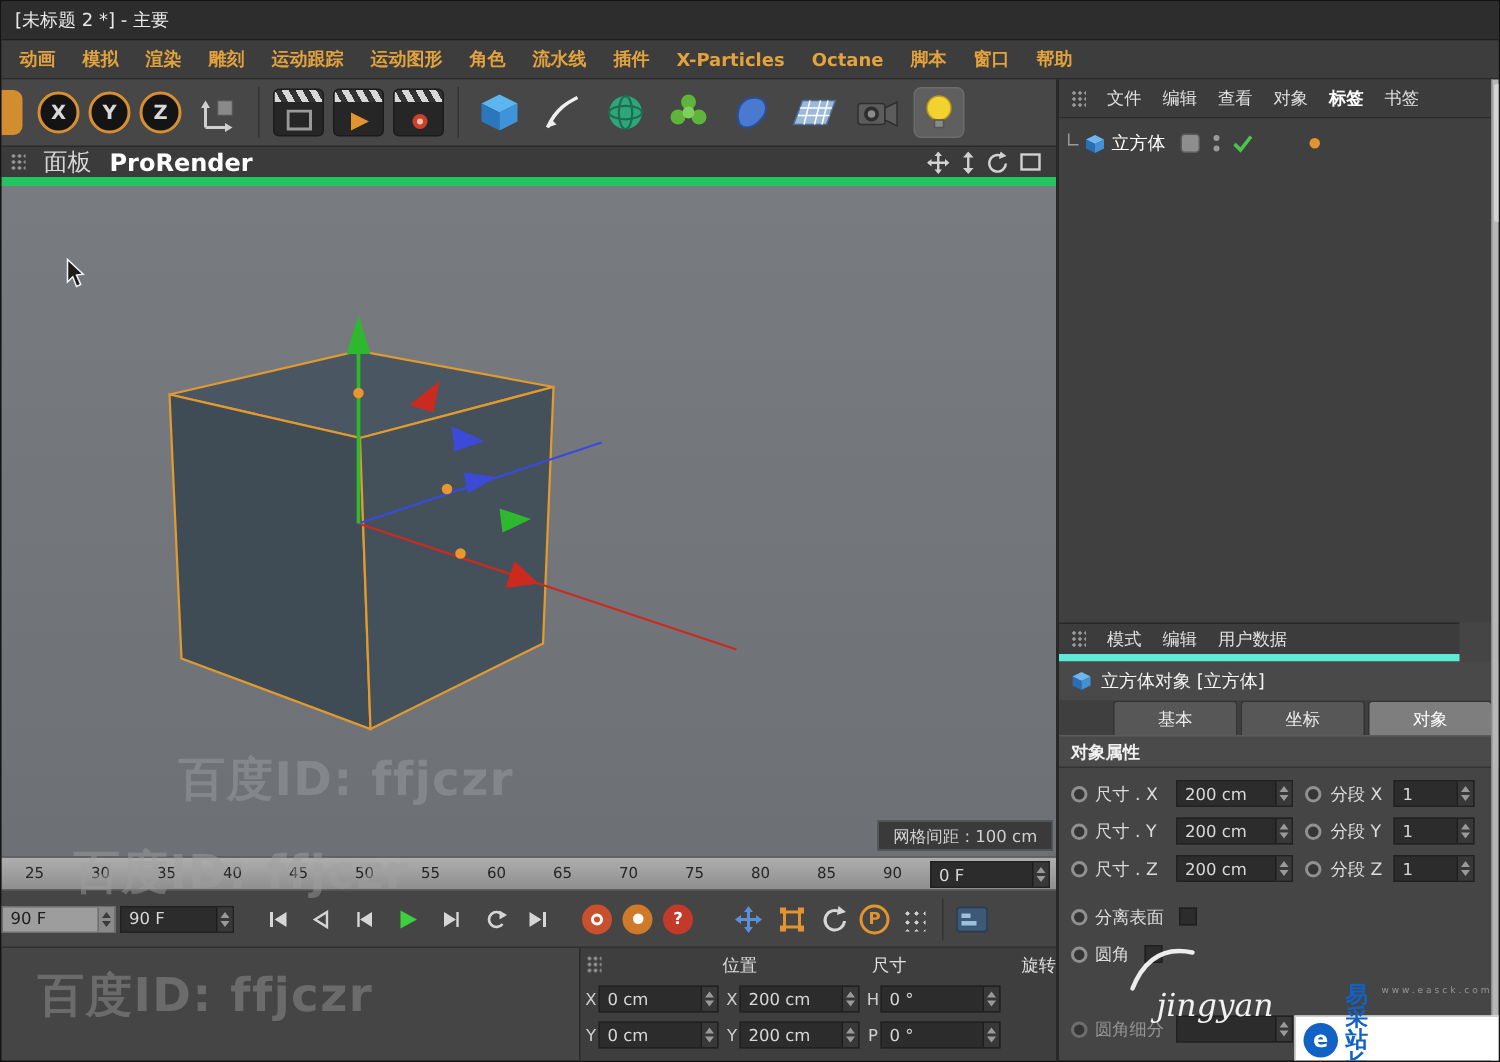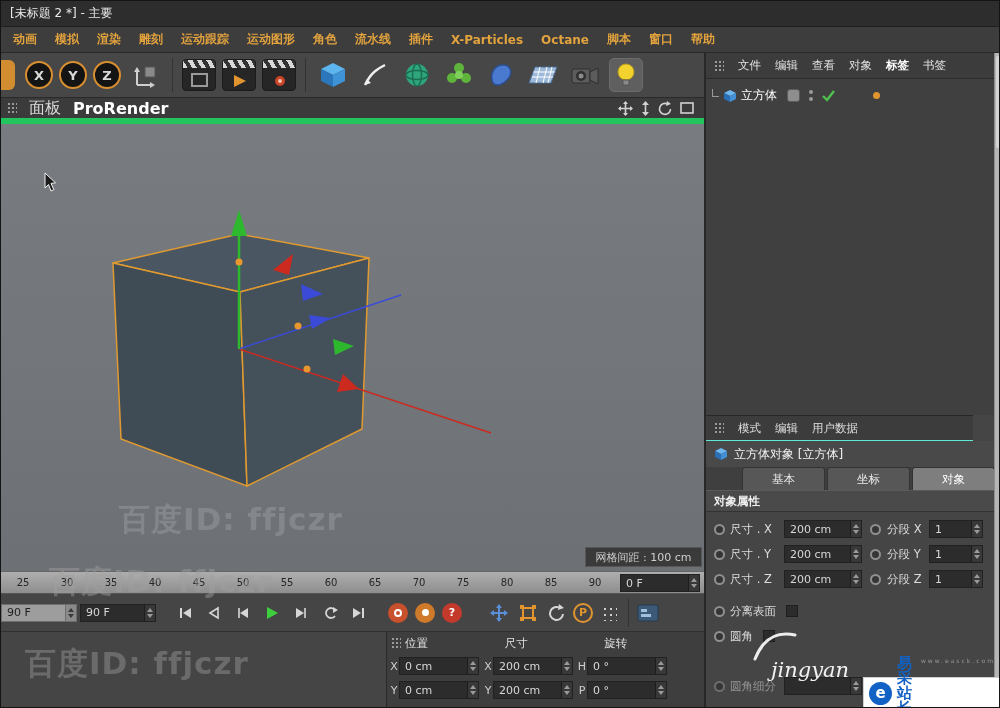--- a/index.html
+++ b/index.html
@@ -43,35 +43,35 @@
 .spin{display:flex;flex-direction:column;justify-content:center;gap:2px;width:11px;align-items:center;border-left:1px solid #1d1d1d;align-self:stretch;background:#383838;flex:none}
 .field.light .spin{background:#8a8a8a;border-left-color:#6e6e6e}
 .spin i{display:block;width:0;height:0;border-left:3px solid transparent;border-right:3px solid transparent}
 .spin .u{border-bottom:4px solid #9a9a9a}
 .spin .d{border-top:4px solid #9a9a9a}
 .field.light .spin .u{border-bottom-color:#3a3a3a}
 .field.light .spin .d{border-top-color:#3a3a3a}
 
 .coordpanel{position:absolute;left:385px;top:631px;width:318px;height:77px;background:#3e3e3e;border-left:1px solid #2a2a2a;font-size:11px}
 .coord-head{display:flex;align-items:center;height:22px;gap:0;color:#e0e0e0}
-.coord-head .h{width:105px;text-align:left;font-size:11.5px}
+.coord-head .h{width:105px;text-align:right;font-size:11.5px}
 .coord-row{display:flex;align-items:center;height:24px;padding-left:2px;gap:0}
 .coord-row .l{width:10px;text-align:center;color:#cfcfcf}
 .coord-row .field{width:80px;margin-right:4px}
 
 .vdiv{position:absolute;left:703px;top:52px;width:2px;height:656px;background:#282828}
 .om-menubar{position:absolute;left:705px;top:52px;width:295px;height:26px;background:#3c3c3c;border-bottom:1px solid #2c2c2c;display:flex;align-items:center;gap:14px;padding-left:8px;font-size:11.5px;color:#e0e0e0}
 .om-body{position:absolute;left:705px;top:78px;width:295px;height:336px;background:#404040}
 .om-row{position:absolute;left:6px;top:8px;display:flex;align-items:center;gap:4px;font-size:12px;color:#fff;width:280px}
 .stub{width:7px;height:8px;border-left:1px solid #9a9a9a;border-bottom:1px solid #9a9a9a;margin-top:-6px}
 .om-tag{width:13px;height:13px;background:#8e8e8e;border-radius:3px;border:1px solid #5c5c5c;margin-left:6px}
 .vdots{display:flex;flex-direction:column;gap:3px;margin-left:5px}
 .vdots b{width:4px;height:4px;border-radius:50%;background:#9a9a9a}
 .om-colordot{width:7px;height:7px;border-radius:50%;background:#e2952f;margin-left:34px}
-.am-menubar{position:absolute;left:705px;top:414px;width:267px;height:26px;background:#3c3c3c;border-top:1px solid #282828;border-bottom:1px solid #5eead4;display:flex;align-items:center;gap:14px;padding-left:8px;font-size:11.5px;color:#e0e0e0}
+.am-menubar{position:absolute;left:705px;top:414px;width:267px;height:26px;background:#3c3c3c;border-top:1px solid #282828;border-bottom:5px solid #5eead4;display:flex;align-items:center;gap:14px;padding-left:8px;font-size:11.5px;color:#e0e0e0}
 .am-title{position:absolute;left:705px;top:440px;width:295px;height:26px;background:#494949;display:flex;align-items:center;gap:6px;padding-left:8px;font-size:12px;color:#f2f2f2}
 .am-tabs{position:absolute;left:705px;top:466px;width:295px;height:23px;background:#3f3f3f;display:flex;gap:2px;padding-left:36px;padding-right:6px}
 .tab{flex:1;background:#575757;border:1px solid #333;border-bottom:none;border-radius:3px 3px 0 0;display:flex;align-items:center;justify-content:center;font-size:11.5px;color:#ececec}
 .tab.active{background:#7e7e7e;color:#fff}
 .am-section{position:absolute;left:705px;top:489px;width:295px;height:22px;background:#4a4a4a;border-top:1px solid #5a5a5a;border-bottom:1px solid #333;display:flex;align-items:center;padding-left:8px;font-size:11.5px;font-weight:bold;color:#f0f0f0}
 .am-row{position:absolute;left:705px;width:288px;height:24px;display:flex;align-items:center;font-size:11.5px;color:#dcdcdc;padding-left:8px}
 .circ{width:11px;height:11px;border-radius:50%;border:2px solid #909090;background:#353535;flex:none}
 .am-row .lbl{width:54px;margin-left:5px;white-space:nowrap}
 .am-row .lbl2{width:42px;margin-left:6px;white-space:nowrap}
 .am-row .f1{width:78px}

